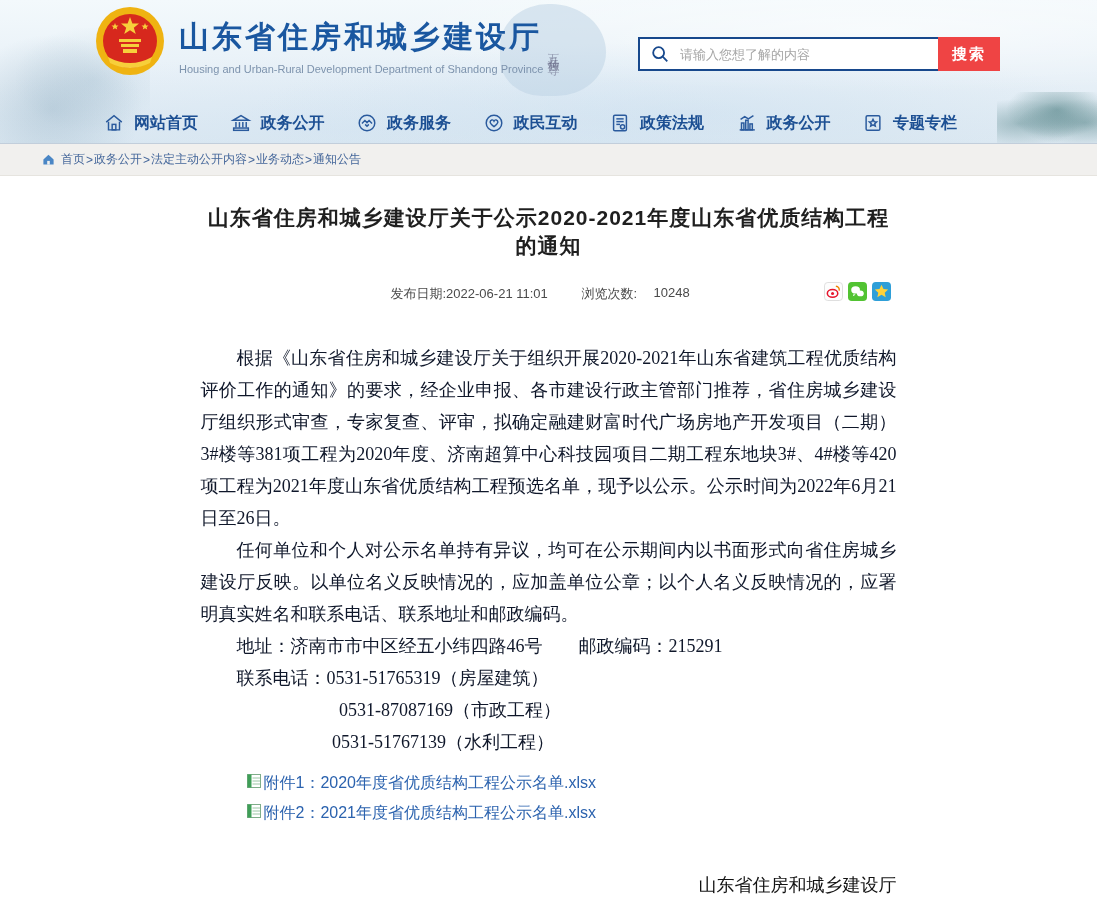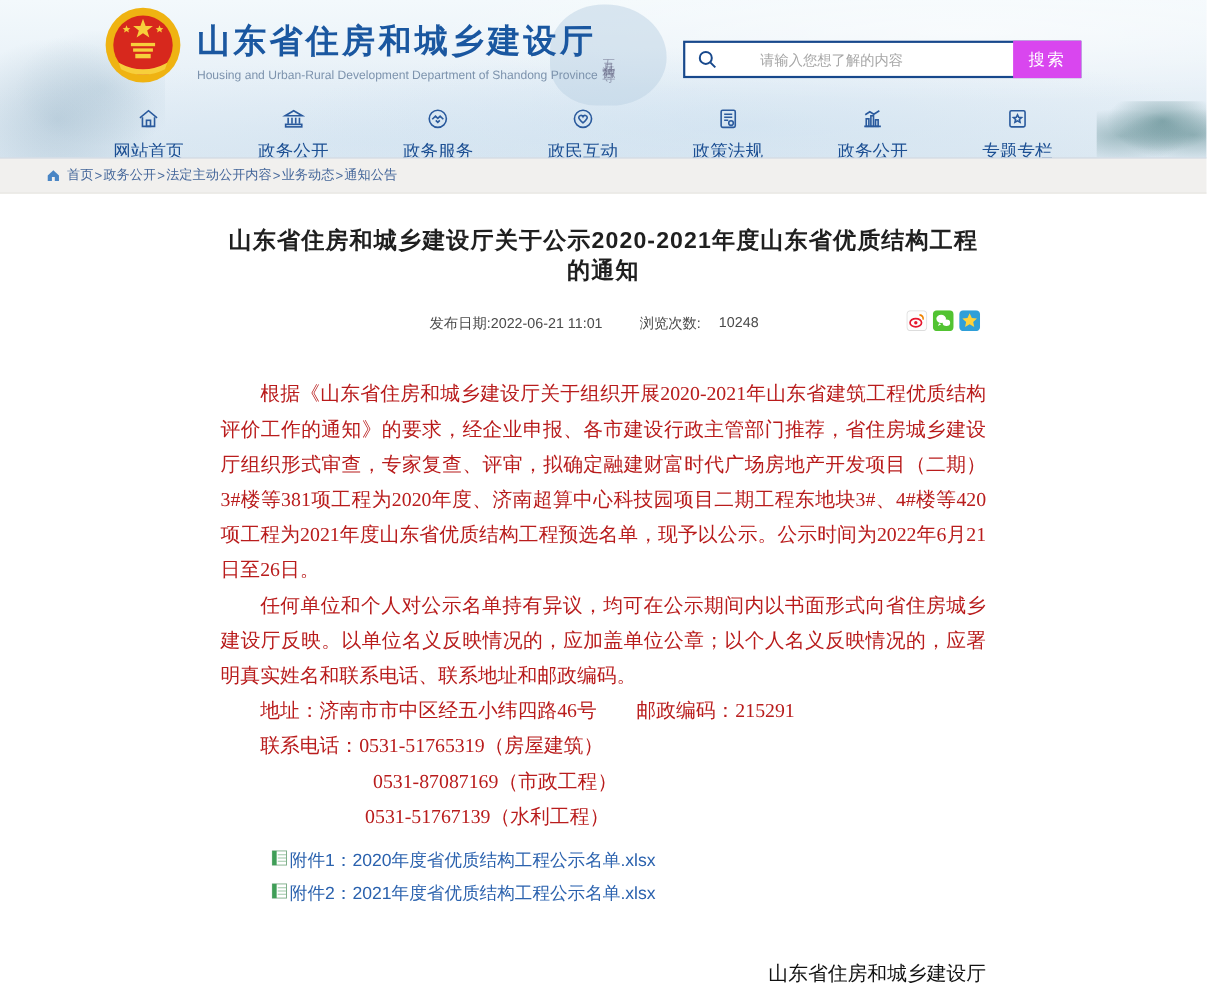--- a/index.html
+++ b/index.html
@@ -24,33 +24,33 @@
   .decor-stone { left:500px; top:4px; width:106px; height:92px; background:rgba(188,209,227,.5);
     border-radius:48% 55% 50% 42%; display:flex; align-items:center; justify-content:center; }
   .decor-stone span { writing-mode:vertical-rl; font-size:12px; letter-spacing:3px;
     color:rgba(95,95,125,.55); font-family:"Liberation Serif", serif; }
 
   .logo { position:absolute; left:94px; top:5px; width:72px; height:72px; }
   .title-block { position:absolute; left:179px; top:17px; }
   .site-title { color:#1a57a0; font-size:30px; font-weight:bold; letter-spacing:3px; }
   .site-subtitle { margin-top:5px; color:#7d93ad; font-size:11px; }
 
-  .search-box { position:absolute; top:37px; right:114px; width:362px; height:34px;
-    border:2px solid #17488c; background:#ffffff; display:flex; align-items:center;gap:28px; }
+  .search-box { position:absolute; top:37px; right:97px; width:362px; height:34px;
+    border:2px solid #17488c; background:#ffffff; display:flex; align-items:center; }
   .search-icon-wrap { width:40px; display:flex; justify-content:center; }
   .search-input { flex:1; height:100%; border:none; outline:none; font-size:13px; color:#333; background:transparent; }
   .search-input::placeholder { color:#a6a6a6; }
-  .search-btn { width:62px; height:34px; margin:-2px -2px -2px 0; background:#d946ef; color:#fff;
-    border:none; font-size:15px; font-weight:normal; cursor:pointer; letter-spacing:2px; }
+  .search-btn { width:62px; height:34px; margin:-2px -2px -2px 0; background:#ef4444; color:#fff;
+    border:none; font-size:15px; font-weight:bold; cursor:pointer; letter-spacing:2px; }
 
   
   .navbar { position:absolute; left:0; bottom:0; width:1097px; height:40px; display:flex;
     align-items:center; justify-content:space-between; padding:0 140px 0 103px; }
-  .nav-item { display:flex; align-items:center; gap:9px; color:#1c4f93; font-size:16px;
-    font-weight:normal; text-decoration:none; cursor:pointer;flex-direction:column; }
+  .nav-item { display:flex; align-items:flex-end; gap:9px; color:#1c4f93; font-size:16px;
+    font-weight:bold; text-decoration:none; cursor:pointer; }
   .nav-item svg { display:block; }
 
   
   .breadcrumb { height:33px; background:#f1f0ee; border-top:1px solid #c2cedb;
     border-bottom:1px solid #e6e4df; display:flex; align-items:center; padding-left:42px;
     font-size:12px; color:#44669a; }
   .breadcrumb .crumb { color:#44669a; text-decoration:none; cursor:pointer; }
   .breadcrumb .sep { margin:0 1px; }
   .crumb-home { margin-right:6px; display:flex; }
 
@@ -59,21 +59,21 @@
   .article-title { font-size:21px; font-weight:bold; color:#1f1f1f; text-align:center; letter-spacing:1px; }
 
   .meta-row { position:relative; margin-top:22px; height:22px; font-size:13px; color:#4a4a4a;text-align:center; }
   .meta-publish { position:absolute; left:190px; top:3px; }
   .meta-views-label { position:absolute; left:381px; top:3px; }
   .meta-views-value { position:absolute; left:453px; top:3px; }
   .share-bar { position:absolute; right:6px; top:0; display:flex; gap:5px; }
   .share-bar a { display:block; width:19px; height:19px; cursor:pointer; }
 
   .body-text { margin-top:38px; font-family:"Liberation Serif","DejaVu Serif", serif;
-    font-size:18px; line-height:32px; color:#b91c1c; text-align:justify; }
+    font-size:18px; line-height:32px; color:#0f172a; text-align:justify; }
   .body-text p { margin:0; }
   .indent2 { text-indent:2em; }
   .indent-phone2 { text-indent:7.7em; }
   .indent-phone3 { text-indent:7.3em; }
 
   .attachments { margin-top:10px; margin-left:46px; font-family:Liberation Sans, sans-serif; }
   .attachment { display:flex; align-items:center; gap:3px; line-height:30px; height:30px;
     color:#2b62ae; font-size:16px; text-decoration:none; cursor:pointer; }
 
   .signature { margin-top:42px; text-align:right; font-family:"Liberation Serif","DejaVu Serif", serif;

